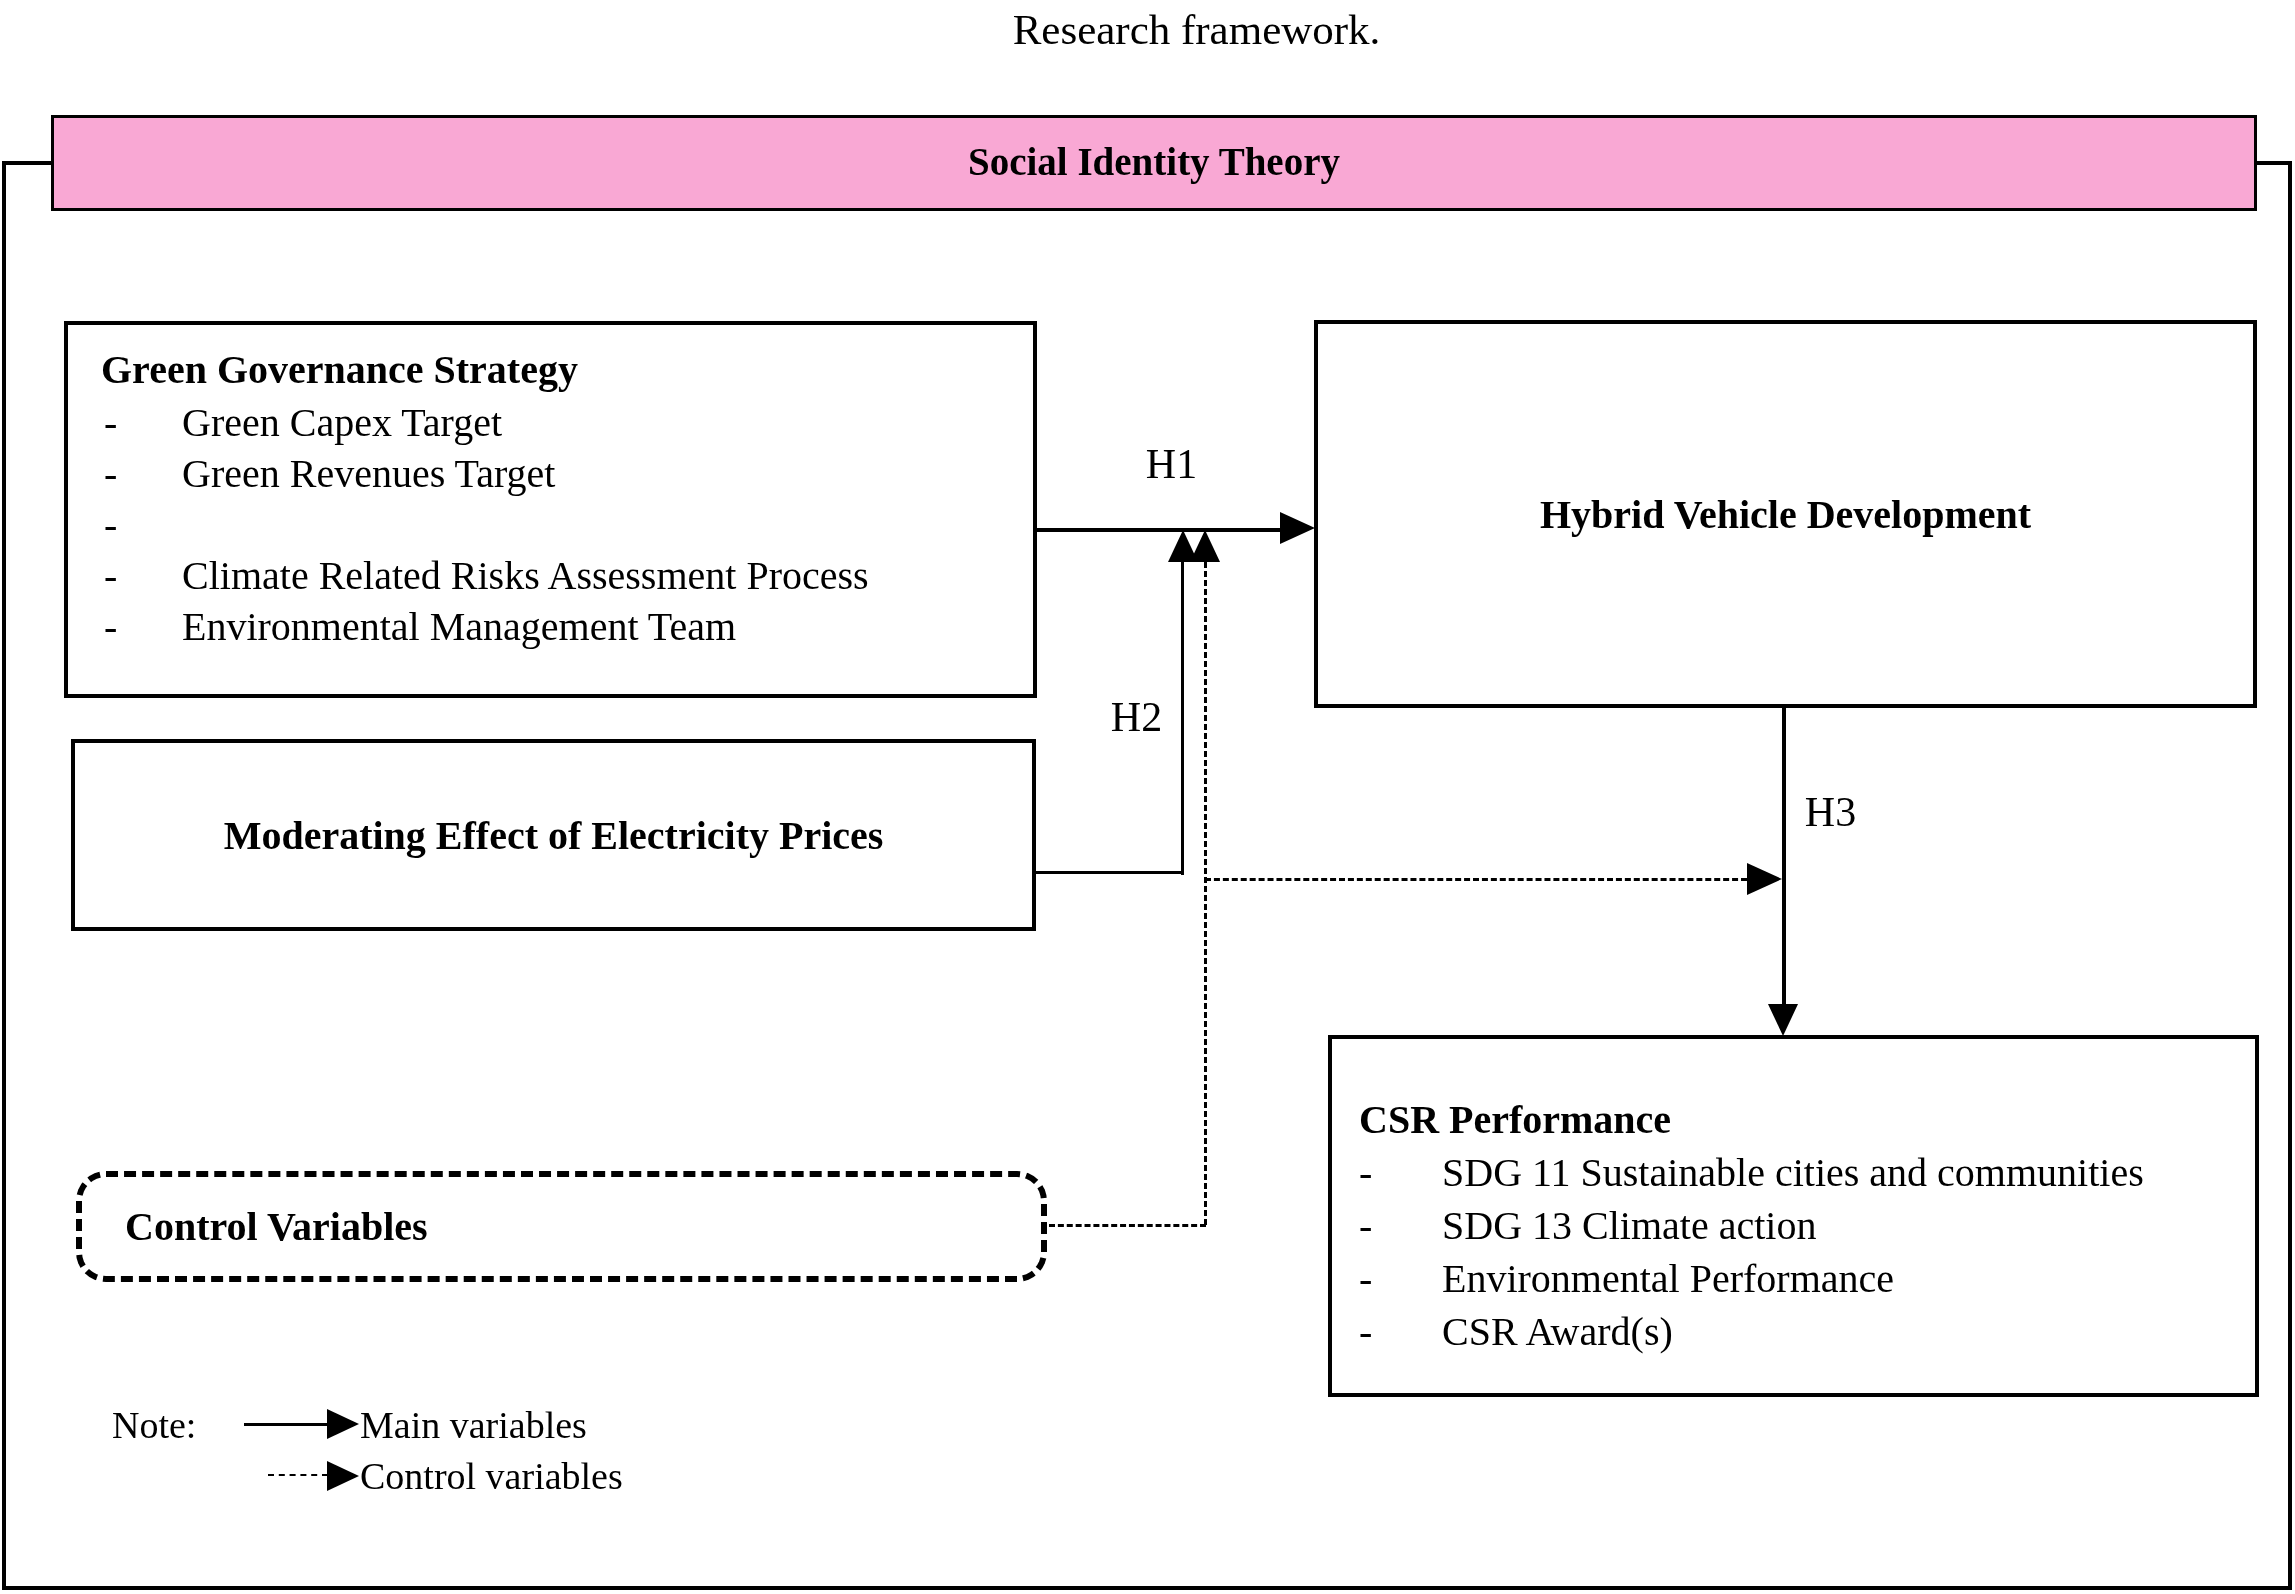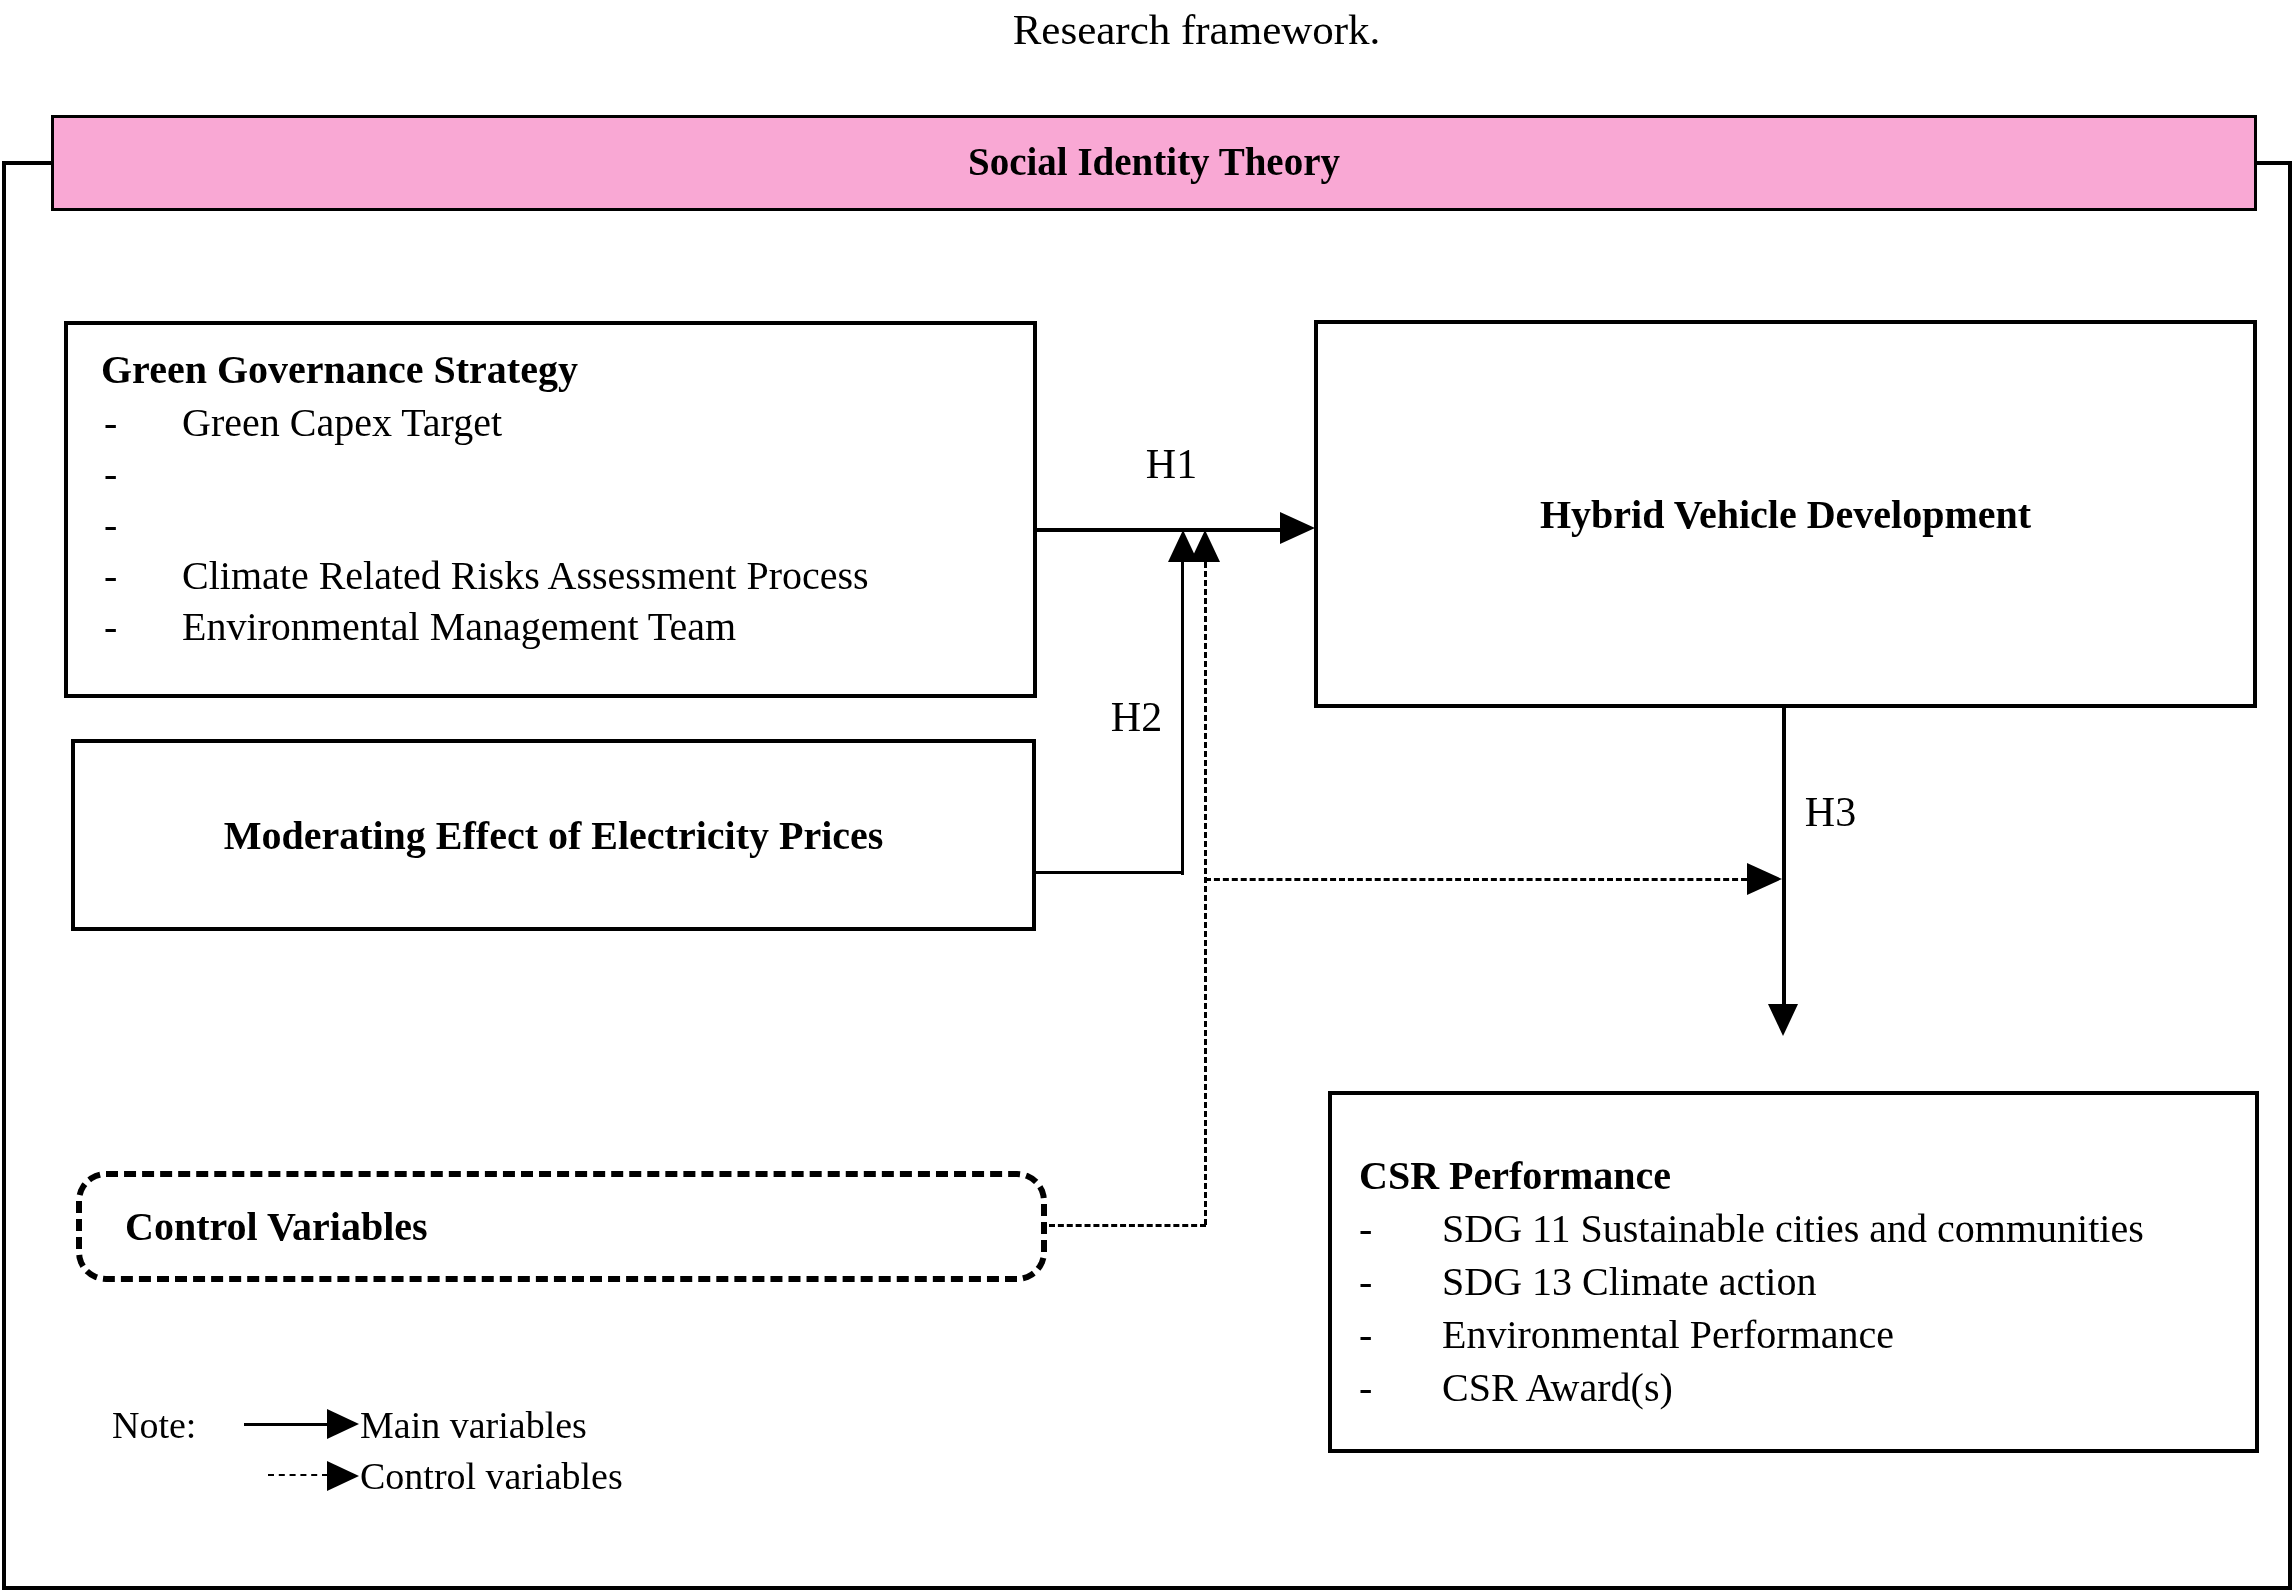--- a/index.html
+++ b/index.html
@@ -22,21 +22,21 @@
     font-weight:bold; font-size:39px; line-height:87px; text-align:center;
   }
   .node {
     position:absolute; border:4.3px solid #000; background:#fff; z-index:2;
   }
   .node.center { display:flex; align-items:center; justify-content:center;
     font-weight:bold; font-size:40px; text-align:center; }
   .green-box  { left:64px;   top:321px;  width:973px; height:377px; }
   .mod-box    { left:71px;   top:739px; width:965px; height:192px; }
   .hyb-box    { left:1314px; top:320px;  width:943px; height:388px; }
-  .csr-box    { left:1328px; top:1091px; width:931px; height:362px; }
+  .csr-box    { left:1328px; top:1035px; width:931px; height:362px; }
   .ctrl-box {
     position:absolute; left:76px; top:1171px; width:971px; height:111px;
     border:6.5px dashed #000; border-radius:30px; background:#fff; z-index:2;
     display:flex; align-items:center; padding-left:43px;
     font-weight:bold; font-size:40px;
   }
   .box-title { font-weight:bold; font-size:40px; line-height:46px; }
   .green-box .box-title { margin:22px 0 0 33px; }
   .csr-box  .box-title { margin:58px 0 0 27px; }
   .items { margin-top:4.3px; }
@@ -75,20 +75,21 @@
 
 <div class="node green-box">
   <div class="box-title">Green Governance Strategy</div>
   <div class="items">
     <div class="item">
       <span class="dash">-</span>
       <span>Green Capex Target</span>
     </div>
     <div class="item">
       <span class="dash">-</span>
+      <span>Green Revenues Target</span>
     </div>
     <div class="item">
       <span class="dash">-</span>
     </div>
     <div class="item">
       <span class="dash">-</span>
       <span>Climate Related Risks Assessment Process</span>
     </div>
     <div class="item">
       <span class="dash">-</span>

